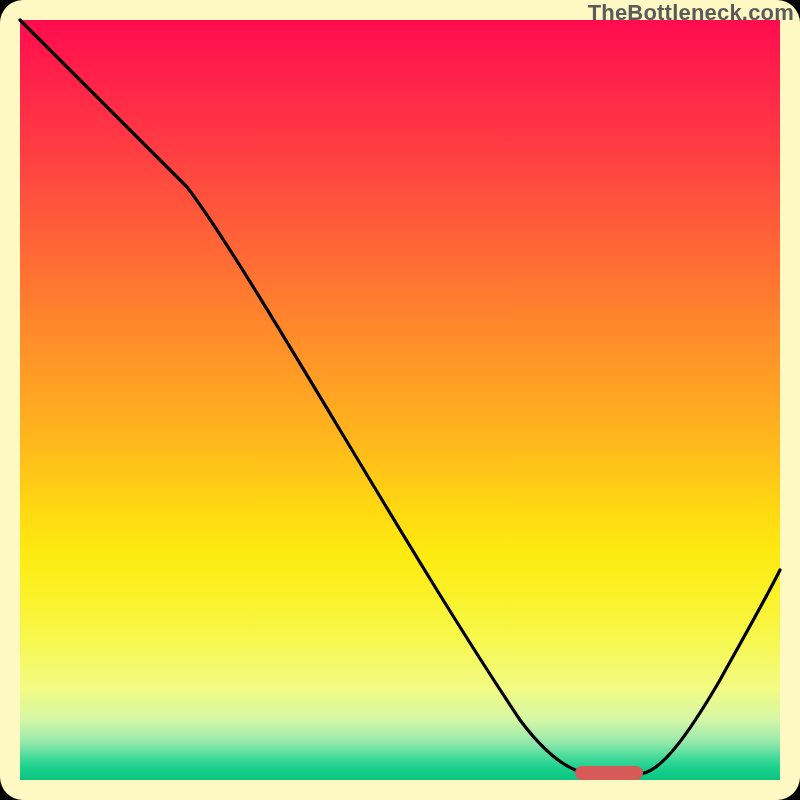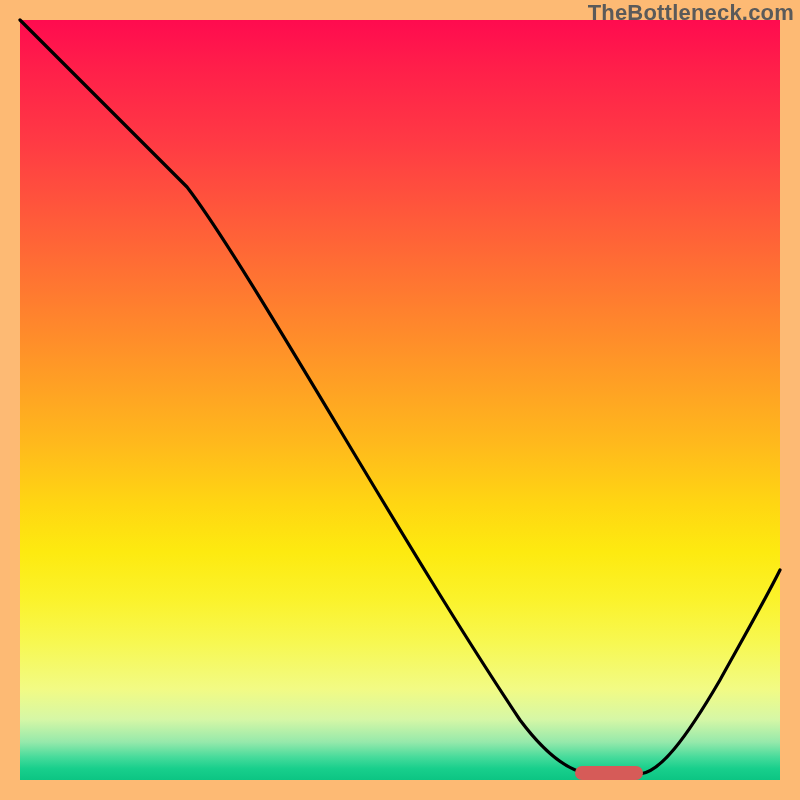--- a/index.html
+++ b/index.html
@@ -8,21 +8,22 @@
     width: 800px;
     height: 800px;
     background: #000;
     overflow: hidden;
     font-family: Arial, Helvetica, sans-serif;
   }
   .frame {
     position: relative;
     width: 800px;
     height: 800px;
-    background: #fdba74;
+    background: #fef9c3;
+    border-radius: 23px;
   }
   .plot-area {
     position: absolute;
     left: 20px;
     top: 20px;
     width: 760px;
     height: 760px;
     
     background: linear-gradient(
       to bottom,

